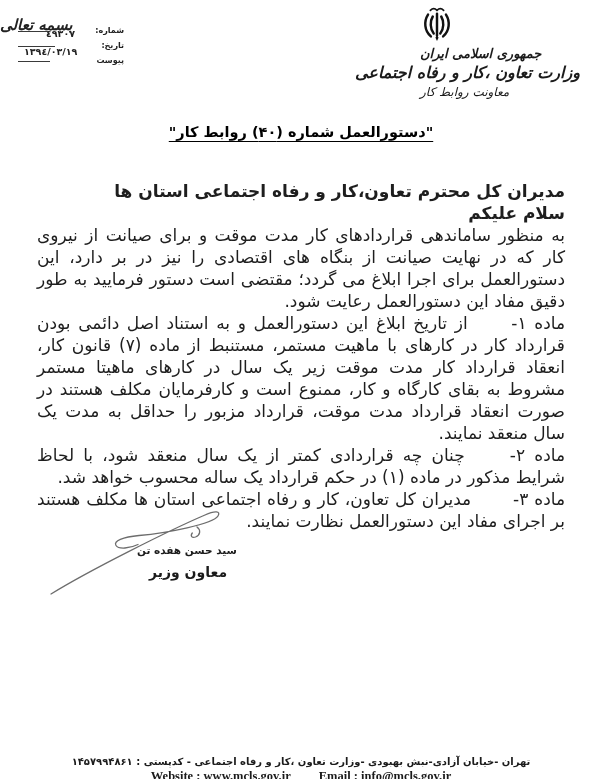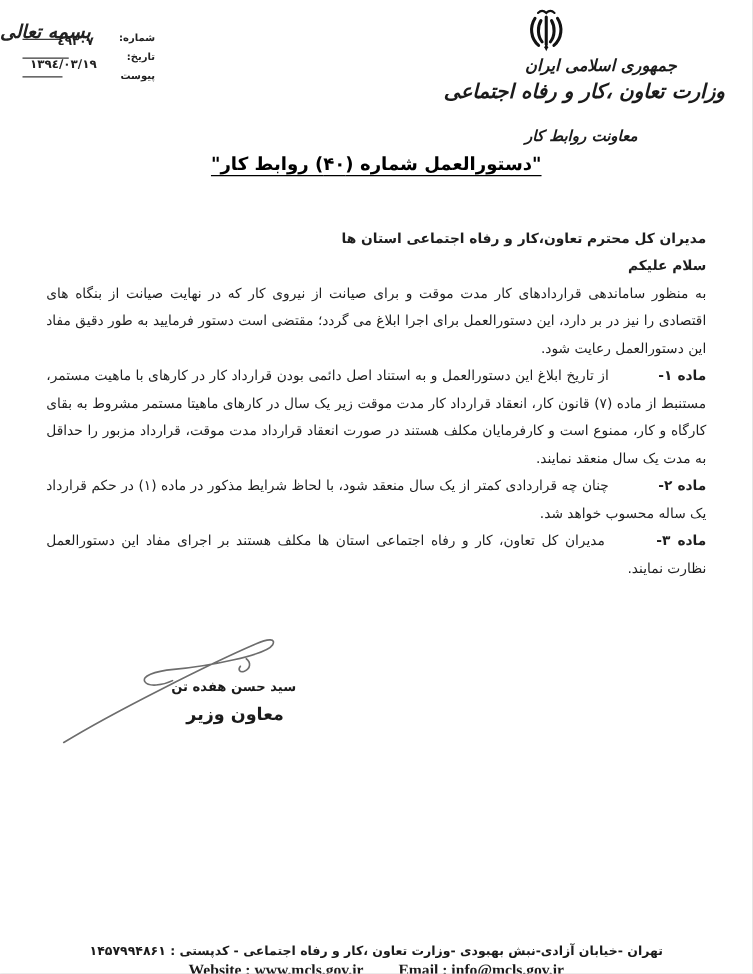--- a/index.html
+++ b/index.html
@@ -19,36 +19,36 @@
   
   .bismillah{
     position:absolute;top:16px;left:0;right:0;text-align:left;
     font-size:15px;font-weight:bold;font-style:italic;color:#222;
   }
   
   .org{position:absolute;top:6px;right:22px;width:160px;text-align:left;}
   .org .emblem{height:38px;line-height:38px;}
   .org-line1{font-size:13px;font-weight:bold;font-style:italic;margin-top:2px;}
   .org-line2{font-size:16px;font-weight:bold;font-style:italic;margin-top:2px;white-space:nowrap;}
-  .org-line3{font-size:12px;font-weight:bold;font-style:italic;margin-top:20px;}
+  .org-line3{font-size:12px;font-weight:normal;font-style:italic;margin-top:3px;}
   
   .doc-title{
     position:absolute;top:124px;left:0;right:0;text-align:center;
     font-size:14.5px;font-weight:bold;text-decoration:underline;
     text-underline-offset:4px;color:#000;
   }
   
   .body-text{
     position:absolute;top:180px;right:37px;left:37px;
-    font-size:11px;line-height:22px;text-align:justify;color:#1e1e1e;
+    font-size:17px;line-height:22px;text-align:justify;color:#1e1e1e;
   }
   .recipient{font-weight:bold;margin:0 0 20px 0;text-align:right;}
   .salutation{font-weight:bold;margin:0;}
   .body-text p{margin:0;}
-  .art-label{font-weight:bold;margin-left:36px;}
+  .art-label{font-weight:normal;margin-left:36px;}
   
   .sig-wrap{position:absolute;top:500px;left:45px;width:210px;height:100px;}
   .sig-svg{position:absolute;top:0;left:0;}
   .sig-name{position:absolute;top:44px;left:92px;font-size:10.5px;font-weight:bold;white-space:nowrap;}
   .sig-role{position:absolute;top:64px;left:104px;font-size:14px;font-weight:bold;white-space:nowrap;}
   
   .footer{position:absolute;left:0;right:0;top:720px;text-align:center;margin-top:36px;}
   .footer-address{font-size:10px;font-weight:bold;color:#1b1b1b;}
   .footer-contact{
     direction:ltr;font-family:"Liberation Serif","DejaVu Serif",serif;

